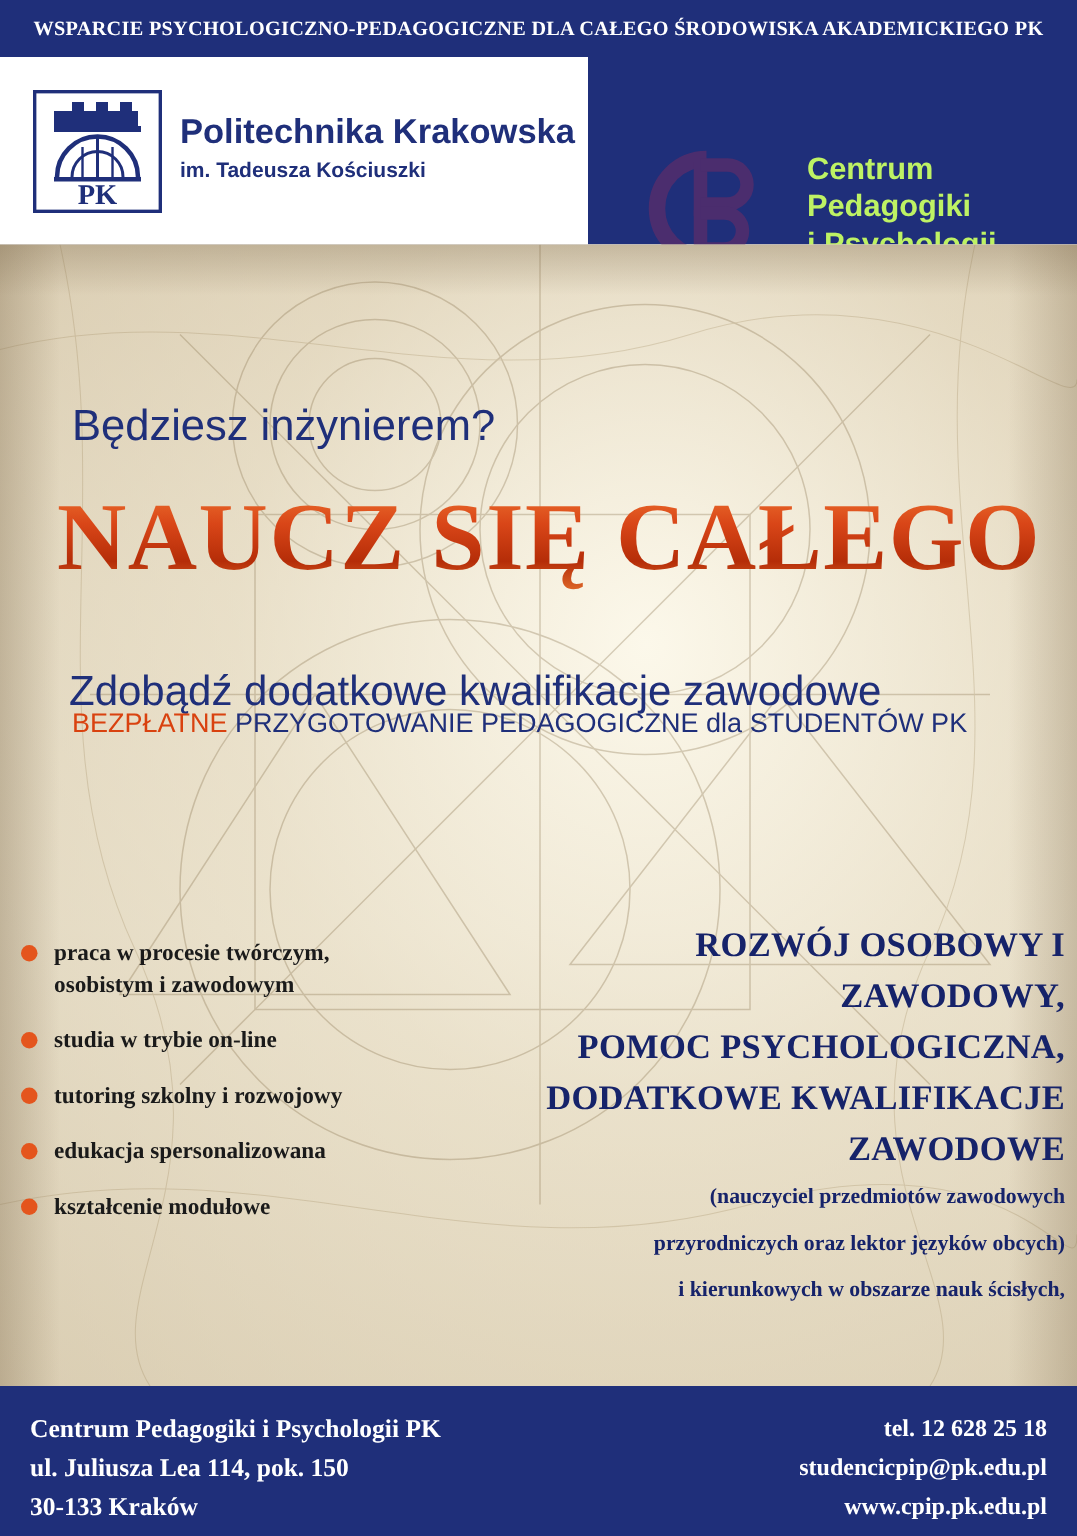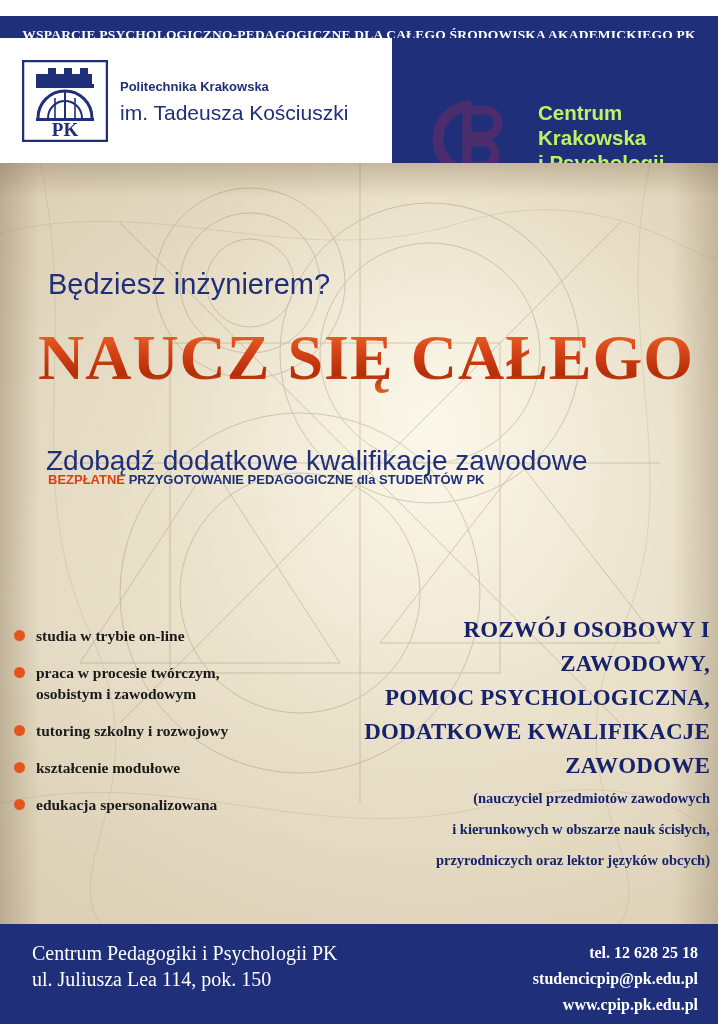--- a/index.html
+++ b/index.html
@@ -25,21 +25,20 @@
   .top-banner {
     position: absolute;
     left: 0; top: 0;
     width: 718px;
     height: 38px;
     background: #1f2f7a;
     color: #ffffff;
     display: flex;
     align-items: center;
     justify-content: center;
-    margin-top: 16px;
   }
   .top-banner-text {
     font-family: "Liberation Serif", serif;
     font-weight: bold;
     font-size: 13.5px;
     letter-spacing: 0.2px;
     text-align: center;
     white-space: nowrap;
   }
 
@@ -65,28 +64,28 @@
     height: 82px;
   }
   .pk-logo svg { display: block; }
   .pk-text {
     position: absolute;
     left: 120px; top: 36px;
     color: #1f2f7a;
     font-family: "Liberation Sans", sans-serif;
   }
   .pk-text .l1 {
-    font-size: 13px;
+    font-size: 23px;
     font-weight: bold;
     line-height: 26px;
     white-space: nowrap;
   }
   .pk-text .l2 {
-    font-size: 21px;
-    font-weight: normal;
+    font-size: 14px;
+    font-weight: bold;
     line-height: 26px;
     white-space: nowrap;
   }
   .cpip-logo {
     position: absolute;
     left: 415px; top: 58px;
     width: 110px;
     height: 86px;
   }
   .cpip-text {
@@ -169,22 +168,22 @@
     font-size: 28px;
     color: #1f2f7a;
     font-weight: normal;
     white-space: nowrap;
     margin-top: 24px;
   }
   .hl-free {
     position: absolute;
     left: 48px; top: 309px;
     font-family: "Liberation Sans", sans-serif;
-    font-size: 13px;
-    font-weight: bold;
+    font-size: 18px;
+    font-weight: normal;
     color: #1f2f7a;
     white-space: nowrap;
   }
   .hl-free .accent { color: #d9420f; }
 
   
   .bullets {
     position: absolute;
     left: 14px; top: 462px;
     width: 330px;
@@ -237,24 +236,24 @@
   .footer {
     position: absolute;
     left: 0; bottom: 0;
     width: 718px;
     height: 100px;
     background: #1f2f7a;
     color: #ffffff;
   }
   .footer-left {
     position: absolute;
-    left: 32px; top: 16px;
-    font-family: "Liberation Serif", serif;
-    font-weight: normal;
-    font-size: 20px;
+    left: 20px; top: 16px;
+    font-family: "Liberation Serif", serif;
+    font-weight: bold;
+    font-size: 17px;
     line-height: 26px;
   }
   .footer-right {
     position: absolute;
     right: 20px; top: 16px;
     text-align: right;
     font-family: "Liberation Serif", serif;
     font-weight: bold;
     font-size: 16px;
     line-height: 26px;
@@ -302,21 +301,21 @@
         <path d="M52 12 v36" fill="none" stroke="#4b2d6e" stroke-width="9"></path>
         <path d="M52 14 h18 a13 13 0 0 1 0 26 h-18" fill="none" stroke="#4b2d6e" stroke-width="9"></path>
 
         <path d="M52 44 v38" fill="none" stroke="#4b2d6e" stroke-width="9"></path>
         <path d="M52 46 h16 a12 12 0 0 1 0 24 h-16" fill="none" stroke="#4b2d6e" stroke-width="9"></path>
       </svg>
     </div>
 
     <div class="cpip-text">
       <div>Centrum</div>
-      <div>Krakowska</div>
+      <div>Pedagogiki</div>
       <div>i Psychologii</div>
     </div>
   </div>
 
   <div class="main-area">
 
     <svg class="draft-lines" viewBox="0 0 718 761" xmlns="http://www.w3.org/2000/svg">
       <g stroke="#8a7551" fill="none" stroke-width="1">
         <circle cx="250" cy="120" r="95"></circle>
         <circle cx="250" cy="120" r="70"></circle>
@@ -348,56 +347,57 @@
     <div class="hl-question">Będziesz inżynierem?</div>
     <div class="hl-main">NAUCZ SIĘ CAŁEGO</div>
     <div class="hl-sub">Zdobądź dodatkowe kwalifikacje zawodowe</div>
     <div class="hl-free">
       <span class="accent">BEZPŁATNE</span><span> PRZYGOTOWANIE PEDAGOGICZNE dla STUDENTÓW PK</span>
     </div>
 
     <div class="bullets">
       <div class="bullet-row">
         <span class="bullet-dot"></span>
-        <span class="bullet-text">studia w trybie on-line</span>
+        <span class="bullet-text" style="white-space:pre-line;">praca w procesie twórczym,
+osobistym i zawodowym</span>
       </div>
       <div class="bullet-row">
         <span class="bullet-dot"></span>
-        <span class="bullet-text" style="white-space:pre-line;">praca w procesie twórczym,
-osobistym i zawodowym</span>
+        <span class="bullet-text">studia w trybie on-line</span>
       </div>
       <div class="bullet-row">
         <span class="bullet-dot"></span>
         <span class="bullet-text">tutoring szkolny i rozwojowy</span>
       </div>
       <div class="bullet-row">
         <span class="bullet-dot"></span>
-        <span class="bullet-text">kształcenie modułowe</span>
+        <span class="bullet-text">edukacja spersonalizowana</span>
       </div>
       <div class="bullet-row">
         <span class="bullet-dot"></span>
-        <span class="bullet-text">edukacja spersonalizowana</span>
+        <span class="bullet-text">kształcenie modułowe</span>
       </div>
     </div>
 
     <div class="right-col">
       <div class="rc-major">ROZWÓJ OSOBOWY I ZAWODOWY,</div>
       <div class="rc-major">POMOC PSYCHOLOGICZNA,</div>
       <div class="rc-major">DODATKOWE KWALIFIKACJE ZAWODOWE</div>
       <div class="rc-minor">(nauczyciel przedmiotów zawodowych</div>
+      <div class="rc-minor">przyrodniczych oraz lektor języków obcych)</div>
       <div class="rc-minor">i kierunkowych w obszarze nauk ścisłych,</div>
-      <div class="rc-minor">przyrodniczych oraz lektor języków obcych)</div>
     </div>
 
   </div>
 
   <div class="footer">
     <div class="footer-left">
       <div>Centrum Pedagogiki i Psychologii PK</div>
       <div>ul. Juliusza Lea 114, pok. 150</div>
+      <div>30-133 Kraków</div>
     </div>
     <div class="footer-right">
       <div>tel. 12 628 25 18</div>
       <div>studencicpip@pk.edu.pl</div>
       <div>www.cpip.pk.edu.pl</div>
     </div>
   </div>
 
 </div>
 

